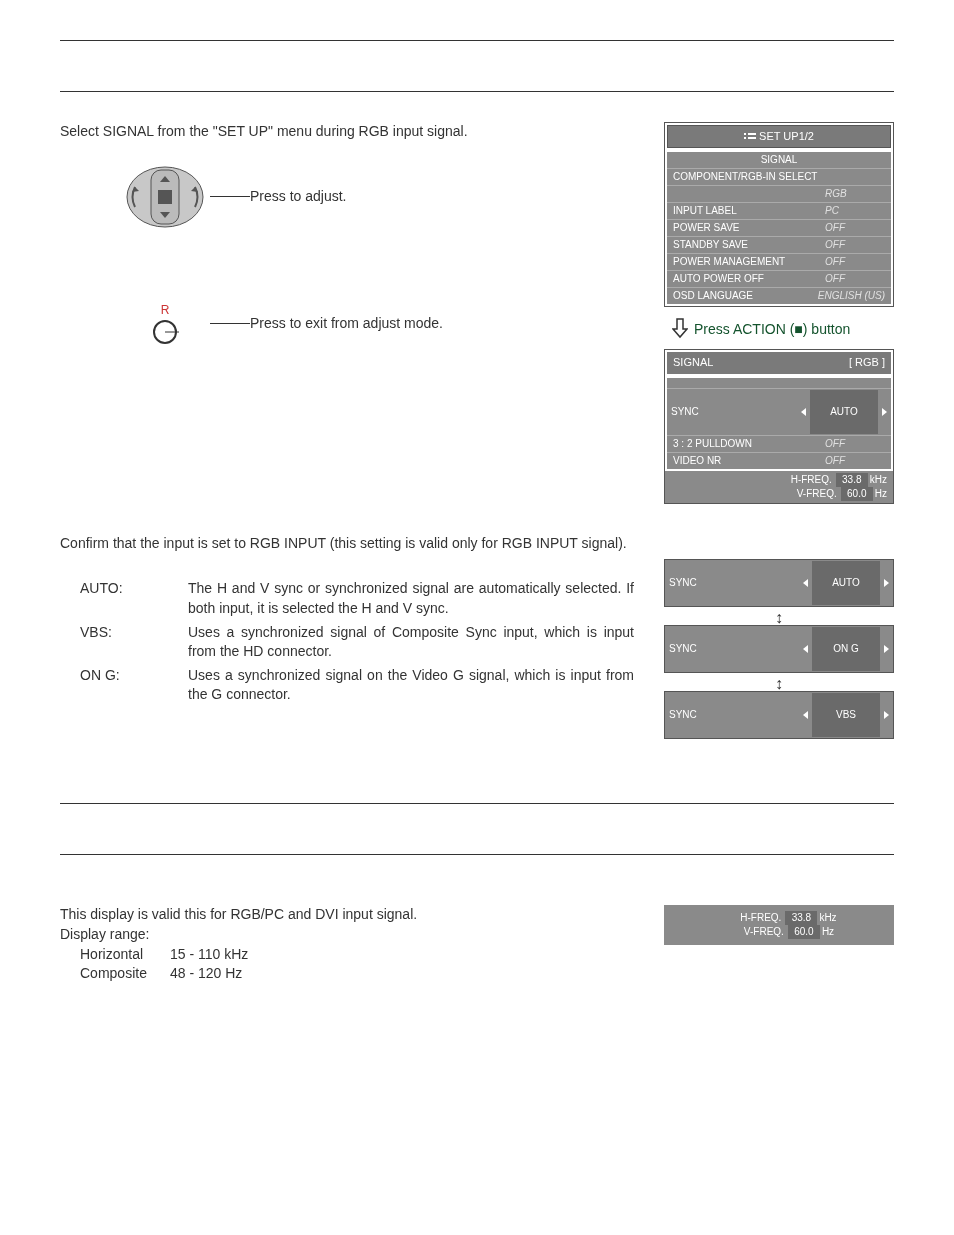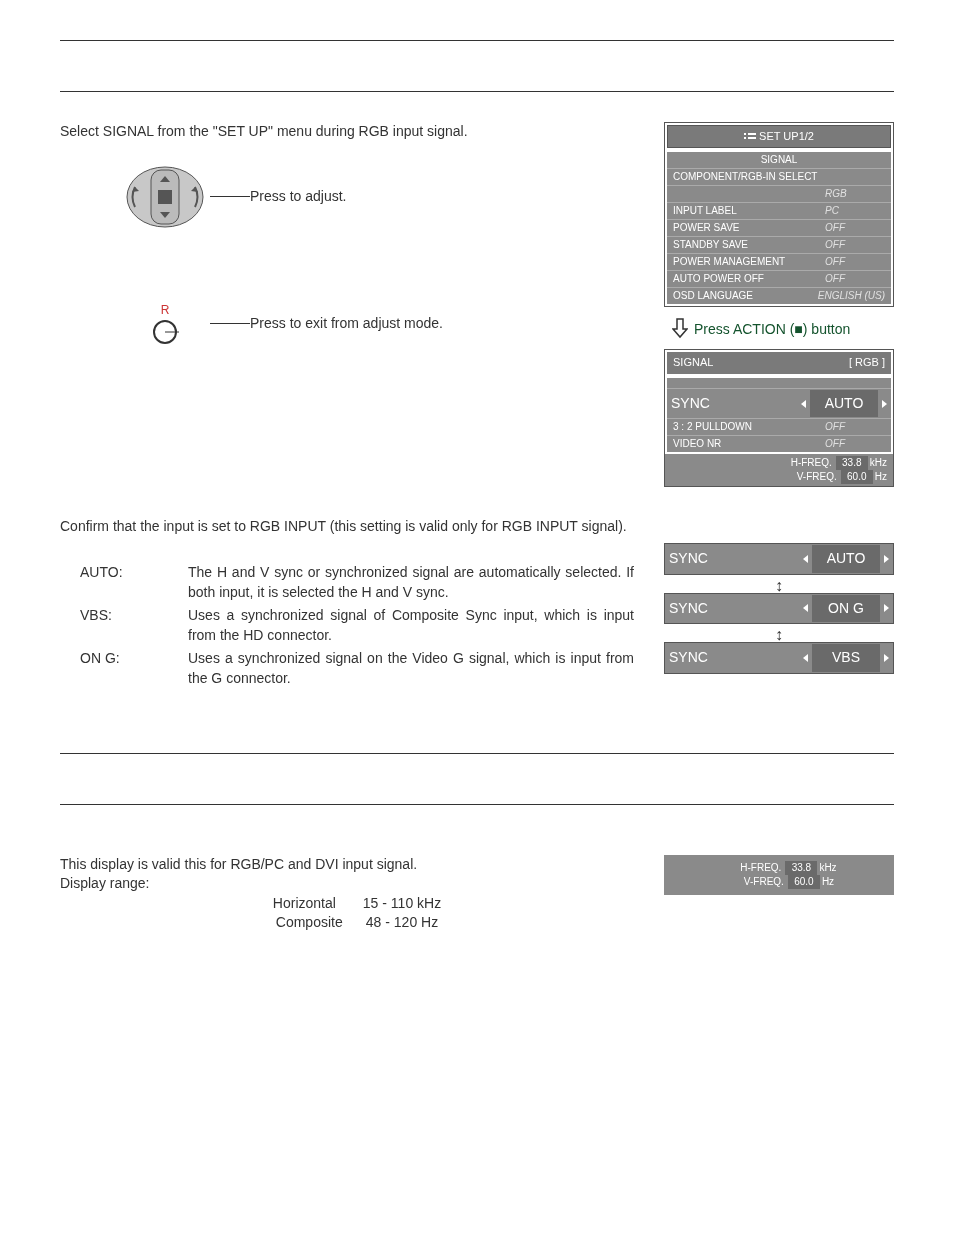--- a/index.html
+++ b/index.html
@@ -87,27 +87,27 @@
     justify-content:space-between;
     color:#fff;
     font-size:11px;
   }
   .select-row {
     display:flex;
     align-items:center;
     background:#8a8a8a;
     border-top:1px solid #aaa;
     padding:1px 4px;
-    font-size:14px;
+    font-size:10px;
     color:#fff;
   }
   .select-row .slabel { flex:1; }
   .select-row .sval {
     background:#6a6a6a;
-    padding:4px 14px;
+    padding:15px 14px;
     position:relative;
     text-align:center;
     min-width: 40px;
   }
   .select-row .tri-l, .select-row .tri-r {
     width:0;height:0;
     border-top:4px solid transparent;
     border-bottom:4px solid transparent;
   }
   .select-row .tri-l { border-right:5px solid #fff; margin-right:4px;}
@@ -120,21 +120,21 @@
   .sync-stack .arrow { text-align:center; font-size:16px; color:#333; line-height:14px;}
   .freq-only {
     background:#8a8a8a;
     padding:6px 8px;
     color:#fff;
     font-size:10px;
   }
   .freq-only .lbl { display:inline-block; width:60px; text-align:right; margin-right:4px;}
   .freq-only .num { display:inline-block; width:32px; background:#6a6a6a; text-align:center; margin-right:2px;}
   .range-table { margin-left:20px; }
-  .range-row { display:flex;justify-content:center; }
+  .range-row { display:flex; }
   .range-label { width:90px; }
 </style>
 </head>
 <body>
 
 <div class="hr"></div>
 <div class="section-gap"></div>
 <div class="hr"></div>
 <div style="height:30px"></div>
 

